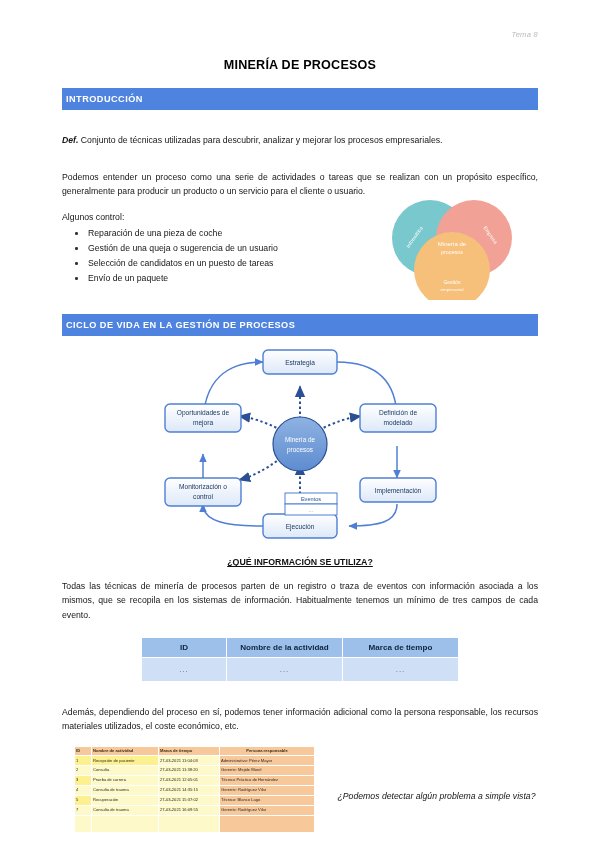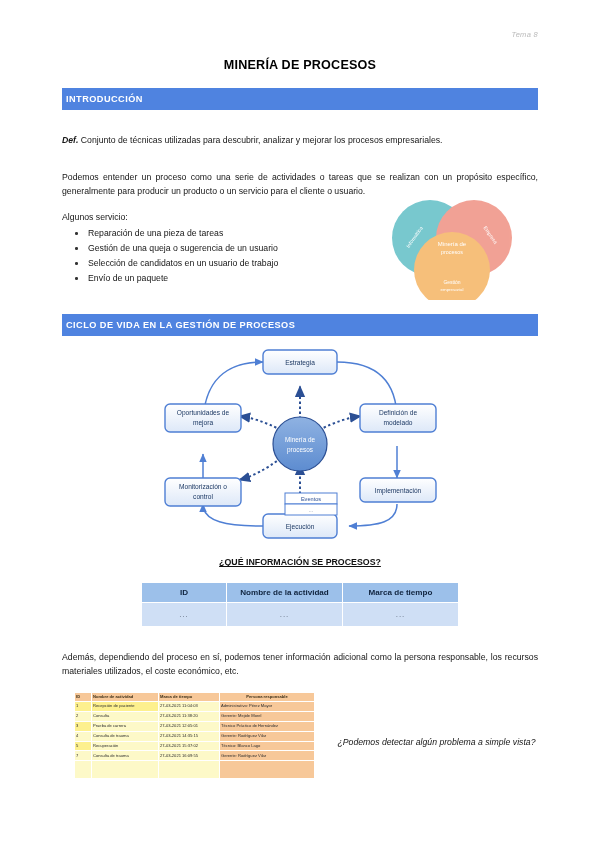--- a/index.html
+++ b/index.html
@@ -189,25 +189,25 @@
 
   <div class="band">INTRODUCCIÓN</div>
 
   <p class="body">
     <span class="defword">Def.</span>
     <span>Conjunto de técnicas utilizadas para descubrir, analizar y mejorar los procesos empresariales.</span>
   </p>
 
   <p class="body">Podemos entender un proceso como una serie de actividades o tareas que se realizan con un propósito específico, generalmente para producir un producto o un servicio para el cliente o usuario.</p>
 
-  <div class="examples-label">Algunos servicio:</div>
+  <div class="examples-label">Algunos control:</div>
   <ul class="bullets">
-    <li>Reparación de una pieza de tareas</li>
+    <li>Reparación de una pieza de coche</li>
     <li>Gestión de una queja o sugerencia de un usuario</li>
-    <li>Selección de candidatos en un usuario de trabajo</li>
+    <li>Selección de candidatos en un puesto de tareas</li>
     <li>Envío de un paquete</li>
   </ul>
 
   <div class="venn-wrap">
     <svg width="160" height="102" viewBox="0 0 160 102">
       <g opacity="0.82">
         <circle cx="58" cy="40" r="38" fill="#5bbcc4"></circle>
         <circle cx="102" cy="40" r="38" fill="#ef8d7e"></circle>
         <circle cx="80" cy="72" r="38" fill="#f5b25e"></circle>
       </g>
@@ -287,22 +287,23 @@
         <text x="68" y="69" font-size="6.6">Oportunidades de</text>
         <text x="68" y="79" font-size="6.6">mejora</text>
         <text x="165" y="96" font-size="6.4" fill="#ffffff">Minería de</text>
         <text x="165" y="106" font-size="6.4" fill="#ffffff">procesos</text>
         <text x="176" y="155" font-size="5.6" fill="#2b4f94" text-anchor="middle">Eventos</text>
         <text x="176" y="166" font-size="5" fill="#6a7a92" text-anchor="middle">...</text>
       </g>
     </svg>
   </div>
 
-  <div class="sub-heading">¿QUÉ INFORMACIÓN SE PROCESOS?</div>
-
+  <div class="sub-heading">¿QUÉ INFORMACIÓN SE UTILIZA?</div>
+
+  <p class="body tight">Todas las técnicas de minería de procesos parten de un registro o traza de eventos con información asociada a los mismos, que se recopila en los sistemas de información. Habitualmente tenemos un mínimo de tres campos de cada evento.</p>
 
   <table class="blue-tbl">
     <thead>
       <tr>
         <th class="c-id">ID</th>
         <th>Nombre de la actividad</th>
         <th>Marca de tiempo</th>
       </tr>
     </thead>
     <tbody>

